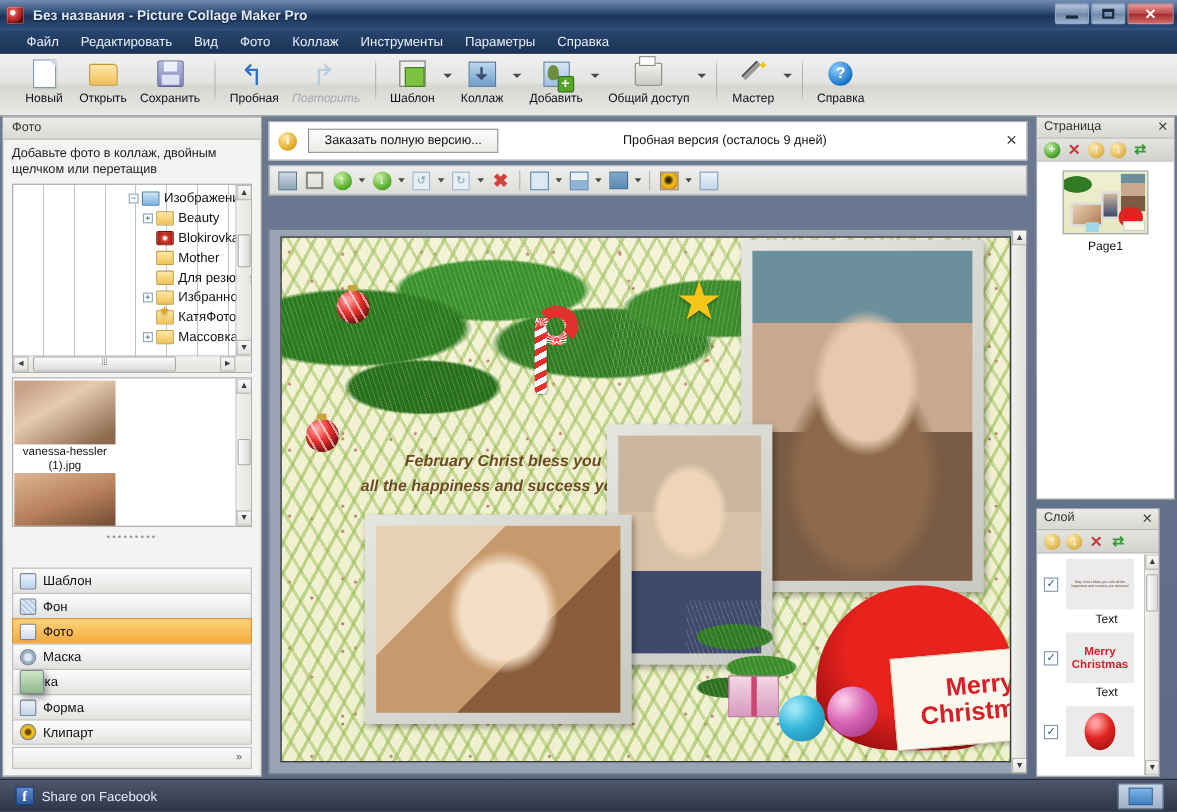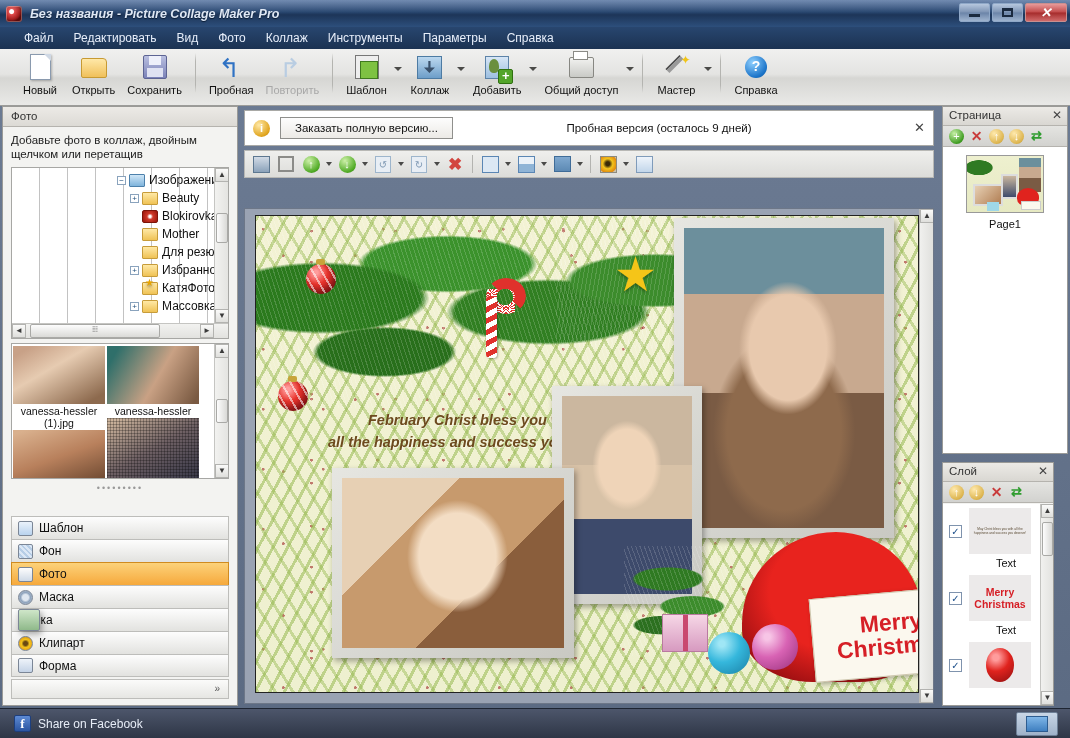--- a/index.html
+++ b/index.html
@@ -7,21 +7,21 @@
     font-family:"Liberation Sans", sans-serif; }
   body{ background:#3a4a63; }
 
   #app{ position:relative; width:1070px; height:738px;
         background:linear-gradient(#6e7d95,#5b6a82);
         border:1px solid #2b3purple; }
 
   
   .titlebar{ position:absolute; left:0; top:0; width:1070px; height:27px;
     background:linear-gradient(#4a6a9a 0%, #27456e 45%, #1d3558 55%, #2d4f7c 100%);
-    display:flex; align-items:center;font-style:italic; }
+    display:flex; align-items:center; }
   .titlebar .gloss{ position:absolute; left:0; top:0; width:100%; height:13px;
     background:linear-gradient(rgba(255,255,255,.22),rgba(255,255,255,0)); pointer-events:none;}
   .app-icon{ width:16px; height:16px; margin-left:6px; border-radius:3px;
     background:radial-gradient(circle at 35% 35%, #fff 2px, #e04a4a 3px, #a01d1d 8px, #5c0b0b 10px);
     box-shadow:0 0 0 1px rgba(255,255,255,.3) inset; flex:0 0 auto;}
   .title-text{ color:#dfe8f5; font-size:12.5px; font-weight:bold; margin-left:8px;
     text-shadow:0 1px 1px #0a1c33; white-space:nowrap;}
   .winbtns{ position:absolute; right:3px; top:3px; display:flex; gap:2px;}
   .winbtn{ width:31px; height:19px; border:1px solid #8fa8c8; border-radius:2px;
     background:linear-gradient(#b6c7de,#7e94b4 48%,#6b84a8 52%,#9fb4cf);
@@ -37,21 +37,21 @@
     display:flex; align-items:center; padding-left:14px; gap:0; }
   .menu-item{ color:#e7eefa; font-size:12px; padding:2px 10px; white-space:nowrap; cursor:default;}
 
   
   .toolbar{ position:absolute; left:0; top:49px; width:1070px; height:57px;
     background:linear-gradient(#f0f0ef 0%, #e4e4e2 45%, #d6d6d3 52%, #e9e9e7 100%);
     border-bottom:1px solid #9c9c99; display:flex; align-items:flex-start; padding-left:14px;}
   .tbtn{ width:auto; min-width:52px; padding:4px 6px 0 6px; display:flex; flex-direction:column;
     align-items:center; cursor:default; }
   .tbtn .lbl{ font-size:11px; color:#111; margin-top:3px; white-space:nowrap;}
-  .tbtn.disabled .lbl{ color:#a8a8a8;}
+  .tbtn.disabled .lbl{ color:#a8a8a8;font-style:italic;}
   .ticon{ width:30px; height:28px; position:relative; }
   .tsep{ width:1px; height:40px; margin:4px 7px 0 7px;
     background:linear-gradient(transparent,#b4b4b0 20%,#b4b4b0 80%,transparent); }
   .drop{ width:11px; height:40px; display:flex; align-items:flex-start;
     justify-content:center; padding-top:18px; cursor:default;}
   .drop i{ display:block; width:0;height:0;border-left:4px solid transparent;
     border-right:4px solid transparent;border-top:4px solid #4a4a48;}
 
   
   .ic-new{ width:21px;height:26px;background:#fff;border:1px solid #8a9aae;
@@ -487,28 +487,20 @@
         <div class="sb-arrow" style="position:absolute;right:14px">►</div>
       </div>
     </div>
 
     <div class="thumb-box">
       <div class="tcell">
         <div class="pic" style="background:linear-gradient(150deg,#c8a187 10%,#e6cbb1 40%,#8d6a4e 90%);"></div>
         <div class="cap">vanessa-hessler (1).jpg</div>
         <div class="pic" style="height:64px;background:linear-gradient(160deg,#d9b08d 5%,#b8805c 45%,#5d3d28 95%);"></div>
       </div>
-      <div class="tcell">
-        <div class="pic" style="background:linear-gradient(120deg,#2f6f6a 10%,#c9a184 55%,#7a5a42 95%);"></div>
-        <div class="cap">vanessa-hessler</div>
-        <div class="pic" style="height:64px;background:
-            repeating-linear-gradient(0deg,rgba(0,0,0,.25) 0 1px,transparent 1px 3px),
-            repeating-linear-gradient(90deg,rgba(0,0,0,.25) 0 1px,transparent 1px 3px),
-            linear-gradient(150deg,#cbb39b 5%,#6d5f63 50%,#3a3a4a 95%);"></div>
-      </div>
       <div class="tree-vsb">
         <div class="sb-arrow">▲</div>
         <div class="sb-thumb" style="top:55px;height:24px"></div>
         <div class="sb-arrow" style="position:absolute;bottom:0">▼</div>
       </div>
     </div>
 
     <div class="splitter">•••••••••</div>
 
     <div class="catlist">
@@ -526,26 +518,26 @@
       </div>
       <div class="cat">
         <span class="ci mask"></span>
         <span>Маска</span>
       </div>
       <div class="cat">
         <span class="ci frame"></span>
         <span>Рамка</span>
       </div>
       <div class="cat">
+        <span class="ci form"></span>
+        <span>Форма</span>
+      </div>
+      <div class="cat">
         <span class="ci clip"></span>
         <span>Клипарт</span>
-      </div>
-      <div class="cat">
-        <span class="ci form"></span>
-        <span>Форма</span>
       </div>
     </div>
     <div class="chev">»</div>
   </div>
 
   <div class="center">
 
     <div class="trialbar">
       <div class="info-ic">i</div>
       <div class="order-btn">Заказать полную версию...</div>

